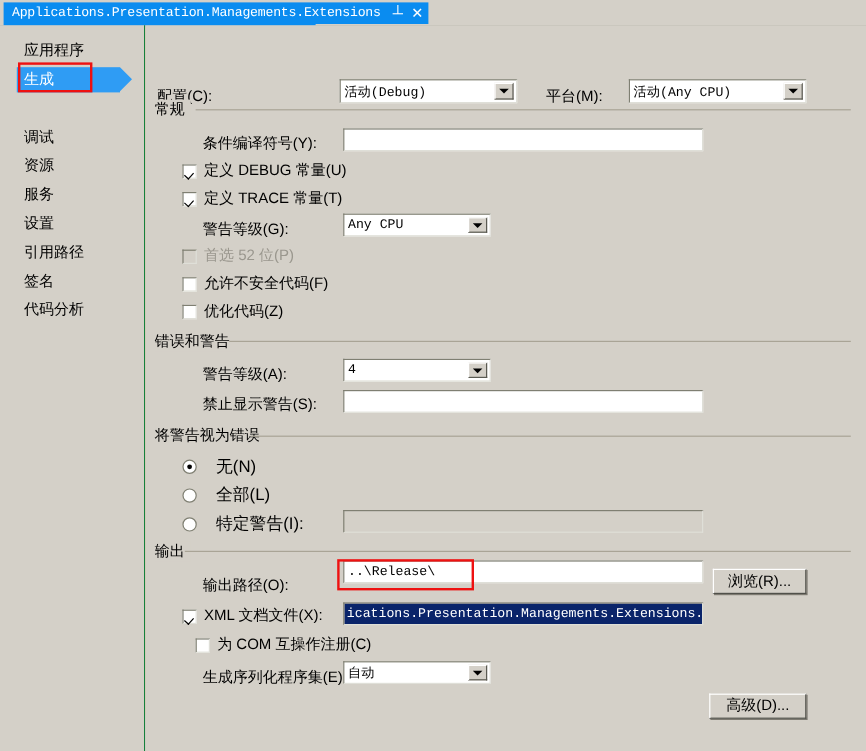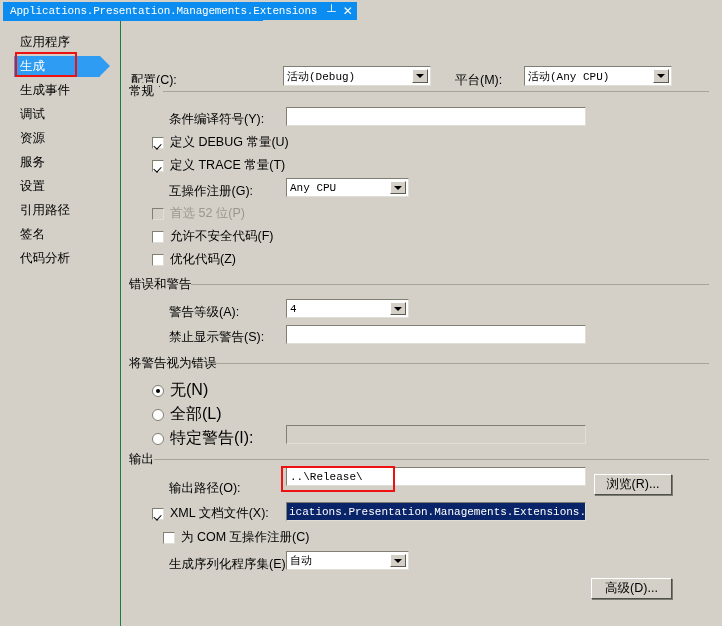--- a/index.html
+++ b/index.html
@@ -259,22 +259,22 @@
     border: solid #000;
     border-width: 0 1.6px 1.6px 0;
     transform: rotate(42deg);
   }
 
   
   .rd {
     position: absolute;
     display: flex;
     align-items: center;
-    gap: 6px;
-    font-size: 16px;
+    gap: 16px;
+    font-size: 14px;
     white-space: nowrap;
     cursor: default;
   }
   .rd .circle {
     width: 12px; height: 12px;
     border-radius: 50%;
     background: #ffffff;
     border: 1px solid #7f7f72;
     box-sizing: border-box;
     position: relative;
@@ -310,23 +310,20 @@
     <div class="side-item" style="top:10px;">
       <span class="side-label">应用程序</span>
     </div>
 
     <div class="side-item selected" style="top:34px;">
       <span class="sel-bg"></span>
       <span class="sel-arrow"></span>
       <span class="side-label">生成</span>
     </div>
 
-    <div class="side-item" style="top:58px;">
-      <span class="side-label">生成事件</span>
-    </div>
     <div class="side-item" style="top:82px;">
       <span class="side-label">调试</span>
     </div>
     <div class="side-item" style="top:130px;">
       <span class="side-label">服务</span>
     </div>
     <div class="side-item" style="top:106px;">
       <span class="side-label">资源</span>
     </div>
     <div class="side-item" style="top:154px;">
@@ -376,21 +373,21 @@
     <div class="cb" style="left:31px; top:113px;">
       <span class="box checked"></span>
       <span class="cb-lab">定义 DEBUG 常量(U)</span>
     </div>
 
     <div class="cb" style="left:31px; top:136px;">
       <span class="box checked"></span>
       <span class="cb-lab">定义 TRACE 常量(T)</span>
     </div>
 
-    <div class="lbl" style="left:48px; top:162px;">互操作注册(G):</div>
+    <div class="lbl" style="left:48px; top:162px;">警告等级(G):</div>
     <div class="combo" style="left:165px; top:157px; width:123px; height:19px;">
       <span class="cb-text">Any CPU</span>
       <span class="cb-btn">
           <span class="cb-arrow"></span>
         </span>
     </div>
 
     <div class="cb disabled" style="left:31px; top:184px;">
       <span class="box"></span>
       <span class="cb-lab">首选 52 位(P)</span>

